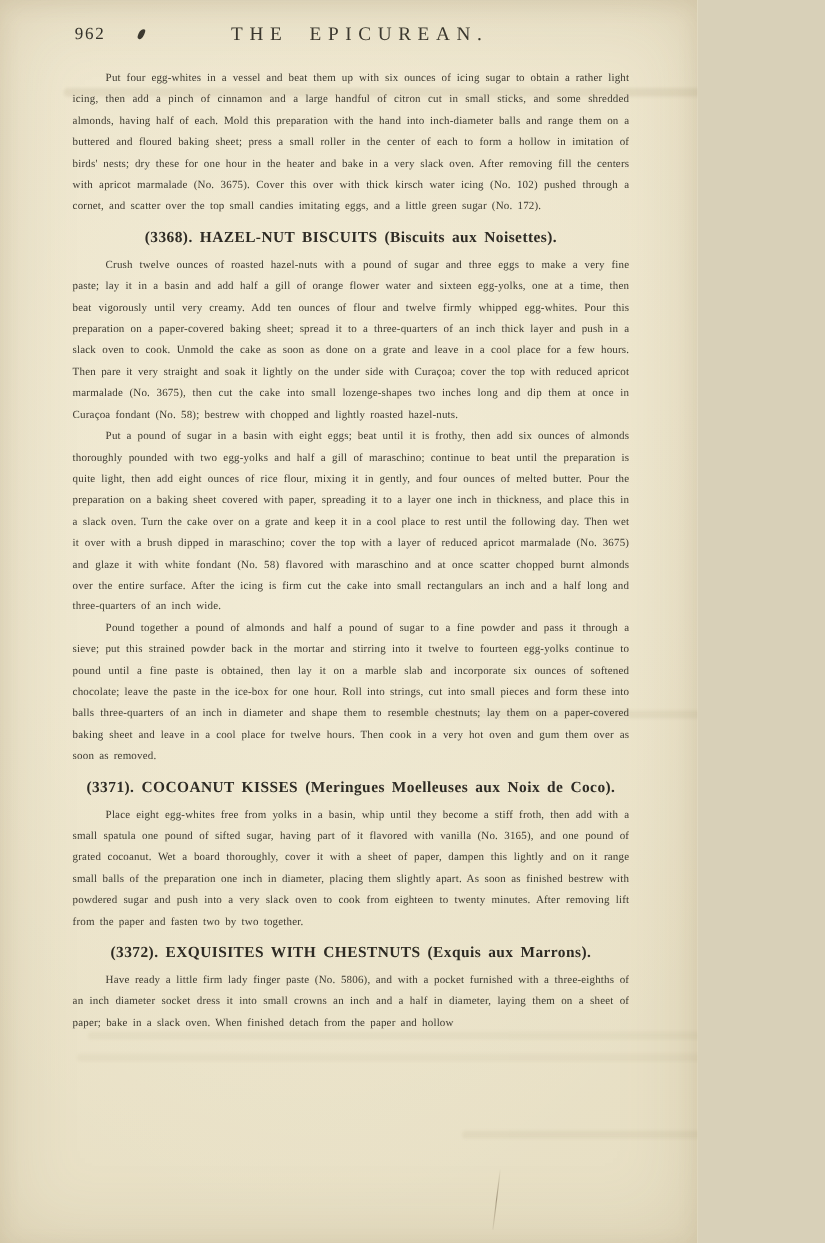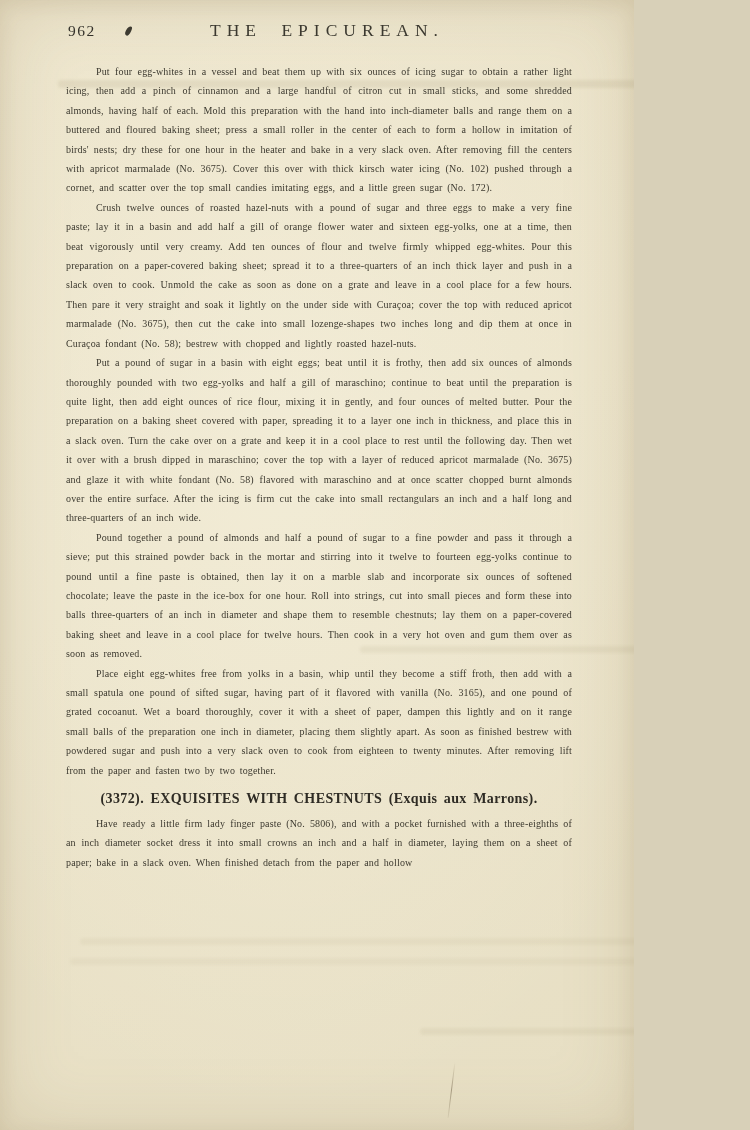--- a/index.html
+++ b/index.html
@@ -124,32 +124,34 @@
       <span class="pageno">962</span>
       <span class="inkmark"></span>
       <div class="booktitle">THE EPICUREAN.</div>
     </div>
 
     <section class="recipe">
       <p>Put four egg-whites in a vessel and beat them up with six ounces of icing sugar to obtain a rather light icing, then add a pinch of cinnamon and a large handful of citron cut in small sticks, and some shredded almonds, having half of each.  Mold this preparation with the hand into inch-diameter balls and range them on a buttered and floured baking sheet;  press a small roller in the center of each to form a hollow in imitation of birds' nests; dry these for one hour in the heater and bake in a very slack oven.  After removing fill the centers with apricot marmalade (No. 3675). Cover this over with thick kirsch water icing (No. 102) pushed through a cornet, and scatter over the top small candies imitating eggs, and a little green sugar (No. 172).</p>
     </section>
 
     <section class="recipe">
+      <h2>(3368). HAZEL-NUT BISCUITS (Biscuits aux Noisettes).</h2>
       <p>Crush twelve ounces of roasted hazel-nuts with a pound of sugar and three eggs to make a very fine paste; lay it in a basin and add half a gill of orange flower water and sixteen egg-yolks, one at a time, then beat vigorously until very creamy.  Add ten ounces of flour and twelve firmly whipped egg-whites.  Pour this preparation on a paper-covered baking sheet; spread it to a three-quarters of an inch thick layer and push in a slack oven to cook.  Unmold the cake as soon as done on a grate and leave in a cool place for a few hours.  Then pare it very straight and soak it lightly on the under side with Curaçoa; cover the top with reduced apricot marmalade (No. 3675), then cut the cake into small lozenge-shapes two inches long and dip them at once in Curaçoa fondant (No. 58); bestrew with chopped and lightly roasted hazel-nuts.</p>
     </section>
 
     <section class="recipe">
       <p>Put a pound of sugar in a basin with eight eggs; beat until it is frothy, then add six ounces of almonds thoroughly pounded with two egg-yolks and half a gill of maraschino; continue to beat until the preparation is quite light, then add eight ounces of rice flour, mixing it in gently, and four ounces of melted butter.  Pour the preparation on a baking sheet covered with paper, spreading it to a layer one inch in thickness, and place this in a slack oven.  Turn the cake over on a grate and keep it in a cool place to rest until the following day.  Then wet it over with a brush dipped in maraschino; cover the top with a layer of reduced apricot marmalade (No. 3675) and glaze it with white fondant (No. 58) flavored with maraschino and at once scatter chopped burnt almonds over the entire surface.  After the icing is firm cut the cake into small rectangulars an inch and a half long and three-quarters of an inch wide.</p>
     </section>
 
     <section class="recipe">
       <p>Pound together a pound of almonds and half a pound of sugar to a fine powder and pass it through a sieve;  put this strained powder back in the mortar and stirring into it twelve to fourteen egg-yolks continue to pound until a fine paste is obtained, then lay it on a marble slab and incorporate six ounces of softened chocolate; leave the paste in the ice-box for one hour.  Roll into strings, cut into small pieces and form these into balls three-quarters of an inch in diameter and shape them to resemble chestnuts; lay them on a paper-covered baking sheet and leave in a cool place for twelve hours.  Then cook in a very hot oven and gum them over as soon as removed.</p>
     </section>
 
     <section class="recipe">
+      <h2>(3371). COCOANUT KISSES (Meringues Moelleuses aux Noix de Coco).</h2>
       <p>Place eight egg-whites free from yolks in a basin, whip until they become a stiff froth, then add with a small spatula one pound of sifted sugar, having part of it flavored with vanilla (No. 3165), and one pound of grated cocoanut.  Wet a board thoroughly, cover it with a sheet of paper, dampen this lightly and on it range small balls of the preparation one inch in diameter, placing them slightly apart.  As soon as finished bestrew with powdered sugar and push into a very slack oven to cook from eighteen to twenty minutes.  After removing lift from the paper and fasten two by two together.</p>
     </section>
 
     <section class="recipe">
       <h2>(3372). EXQUISITES WITH CHESTNUTS (Exquis aux Marrons).</h2>
       <p>Have ready a little firm lady finger paste (No. 5806), and with a pocket furnished with a three-eighths of an inch diameter socket dress it into small crowns an inch and a half in diameter, laying them on a sheet of paper; bake in a slack oven.  When finished detach from the paper and hollow</p>
     </section>
 
   </div>
 </div>

